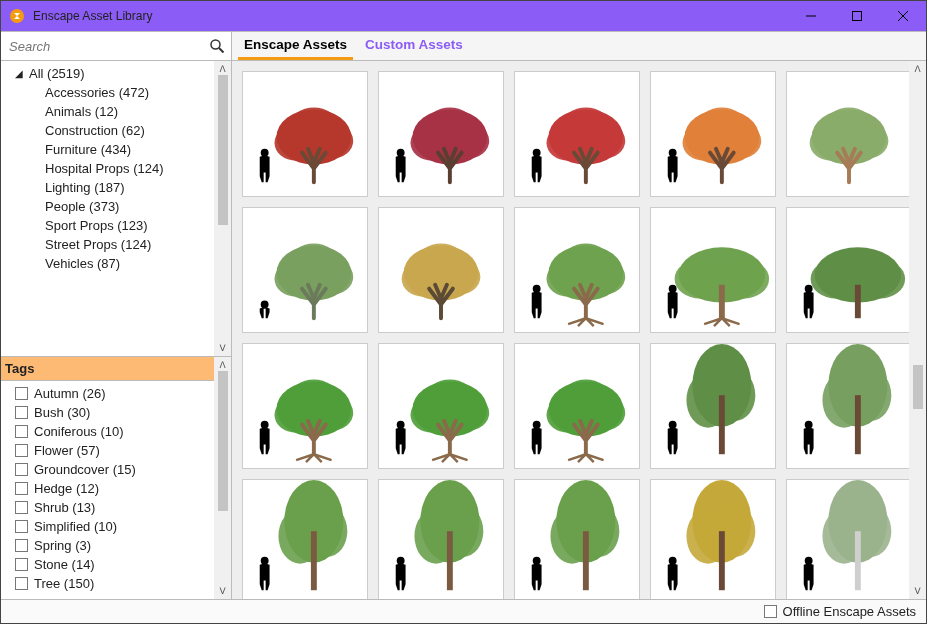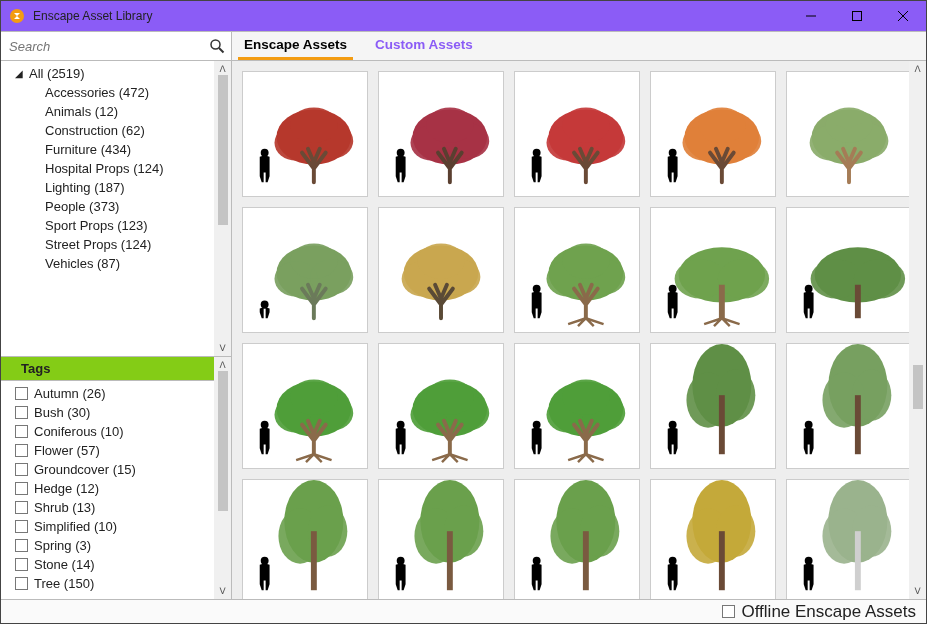--- a/index.html
+++ b/index.html
@@ -59,21 +59,21 @@
     color: #888;
     font-size: 13px;
     background: transparent;
   }
   .searchwrap .mag { width: 16px; height: 16px; }
   .tabs {
     display: flex;
     align-items: stretch;
     height: 100%;
     padding-left: 6px;
-    gap: 16px;
+    gap: 6px;
   }
   .tab {
     display: flex;
     align-items: center;
     font-weight: 600;
     font-size: 13.5px;
     color: #8b5cf6;
     padding: 0 6px;
     border-bottom: 3px solid transparent;
   }
@@ -93,22 +93,22 @@
   .panel {
     display: flex;
     flex-direction: column;
     overflow: hidden;
     position: relative;
   }
   .panel.categories { flex: 1 1 55%; border-bottom: 1px solid #bbb; }
   .panel.tags { flex: 1 1 45%; }
   .panel-header {
     font-weight: 600;
-    padding: 4px 20px;
-    background: #84cc16;
+    padding: 4px 4px;
+    background: #fdba74;
     border-bottom: 1px solid #bbb;
   }
   .panel-body {
     overflow-y: auto;
     flex: 1;
     padding: 3px 0 3px 4px;
     position: relative;
   }
   .cat-root {
     padding: 2px 6px 2px 10px;
@@ -166,21 +166,21 @@
   .content .vsb .thumb { height:44px; margin-top:290px; }
   .panel.categories .vsb .thumb { height:150px; margin-top:0; flex:0 0 auto;}
   .panel.tags .vsb .thumb { height:140px; margin-top:0; flex:0 0 auto;}
   .vsb .track { flex:1; width:100%; display:flex; flex-direction:column; align-items:center;}
   .footer {
     height: 24px;
     border-top: 1px solid #bbb;
     background: #fafafa;
     display:flex; align-items:center; justify-content:flex-end;
     padding-right:10px; gap:6px;
-    font-size:17px;
+    font-size:13px;
   }
 </style>
 </head>
 <body>
 
 <div class="titlebar">
   <span class="logo">
     <svg viewBox="0 0 16 16">
         <circle cx="8" cy="8" r="7" fill="#f39c12"></circle>
         <path d="M5 5 L11 5 L8 8 L11 11 L5 11 L8 8 Z" fill="#fff"></path>

